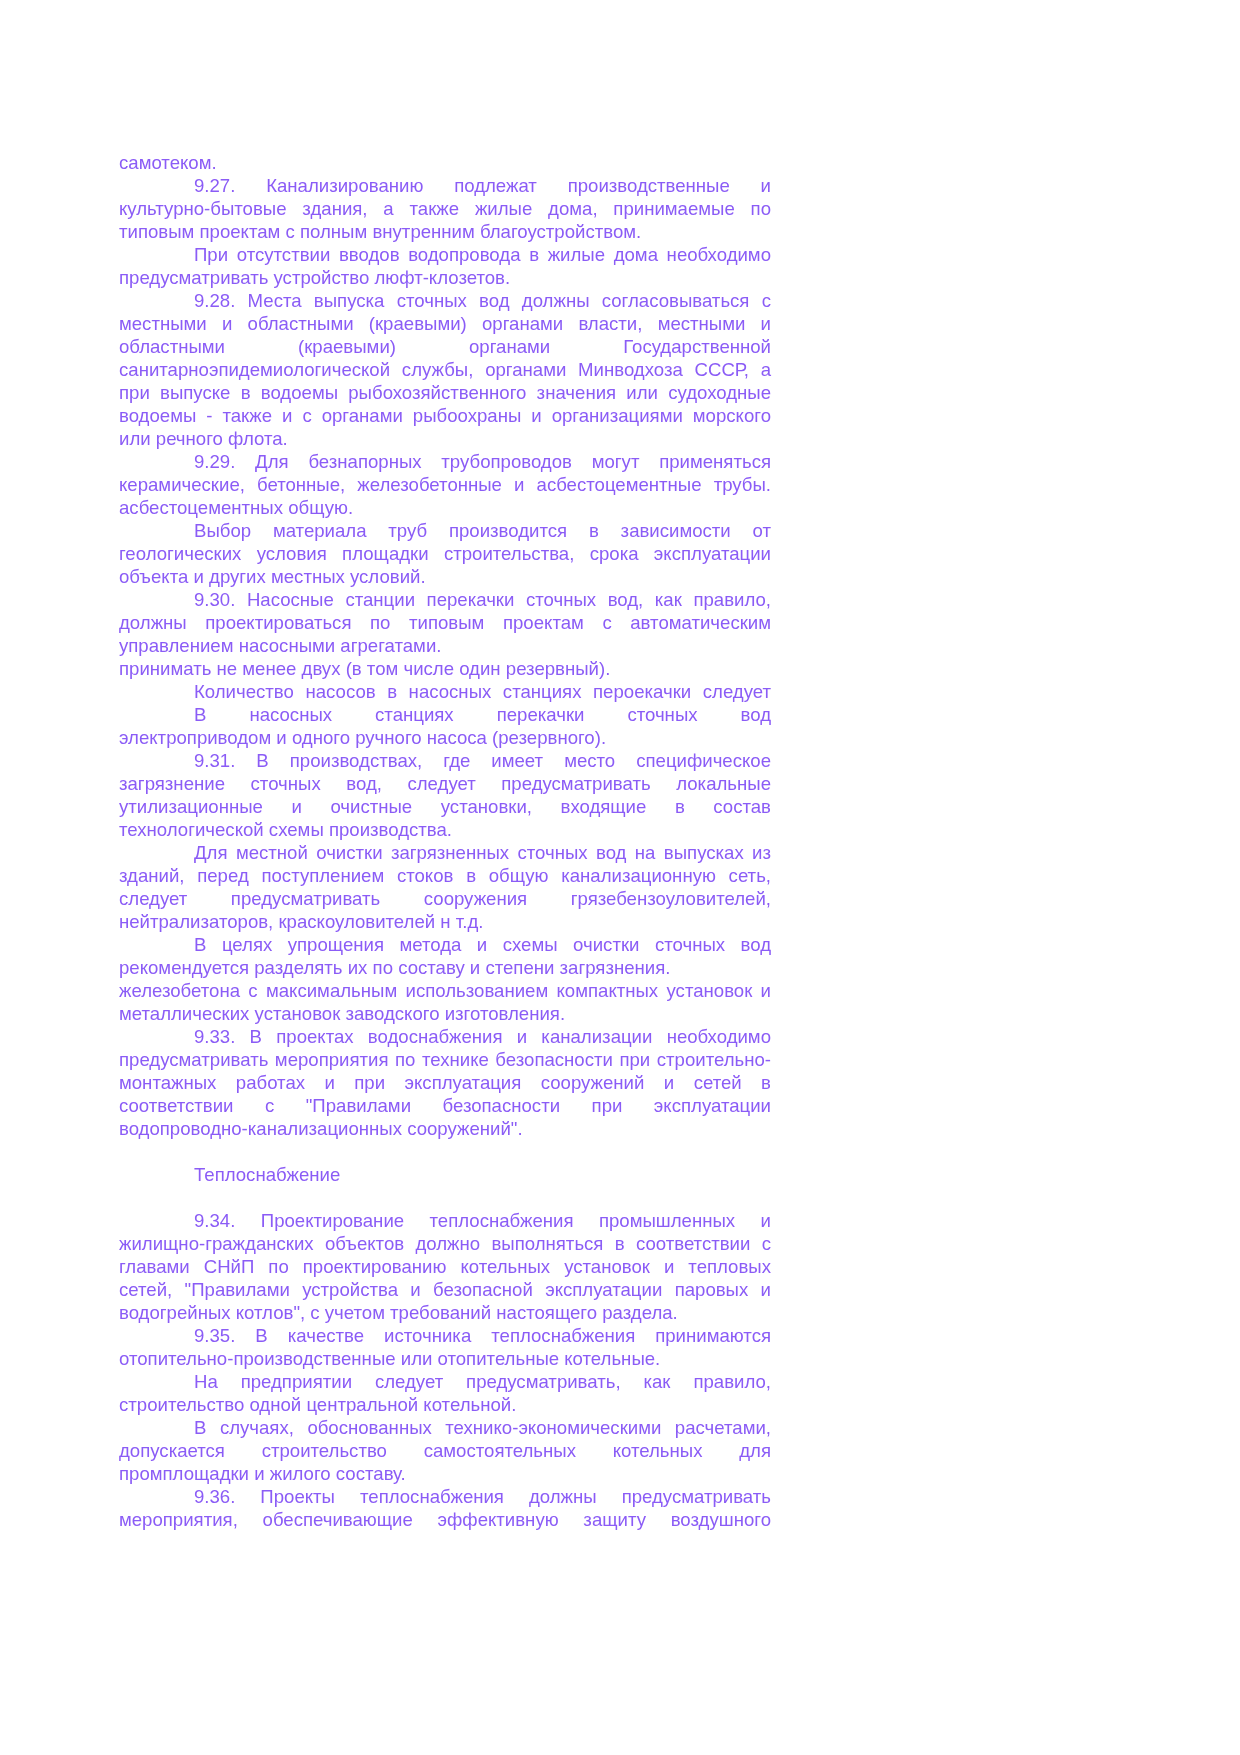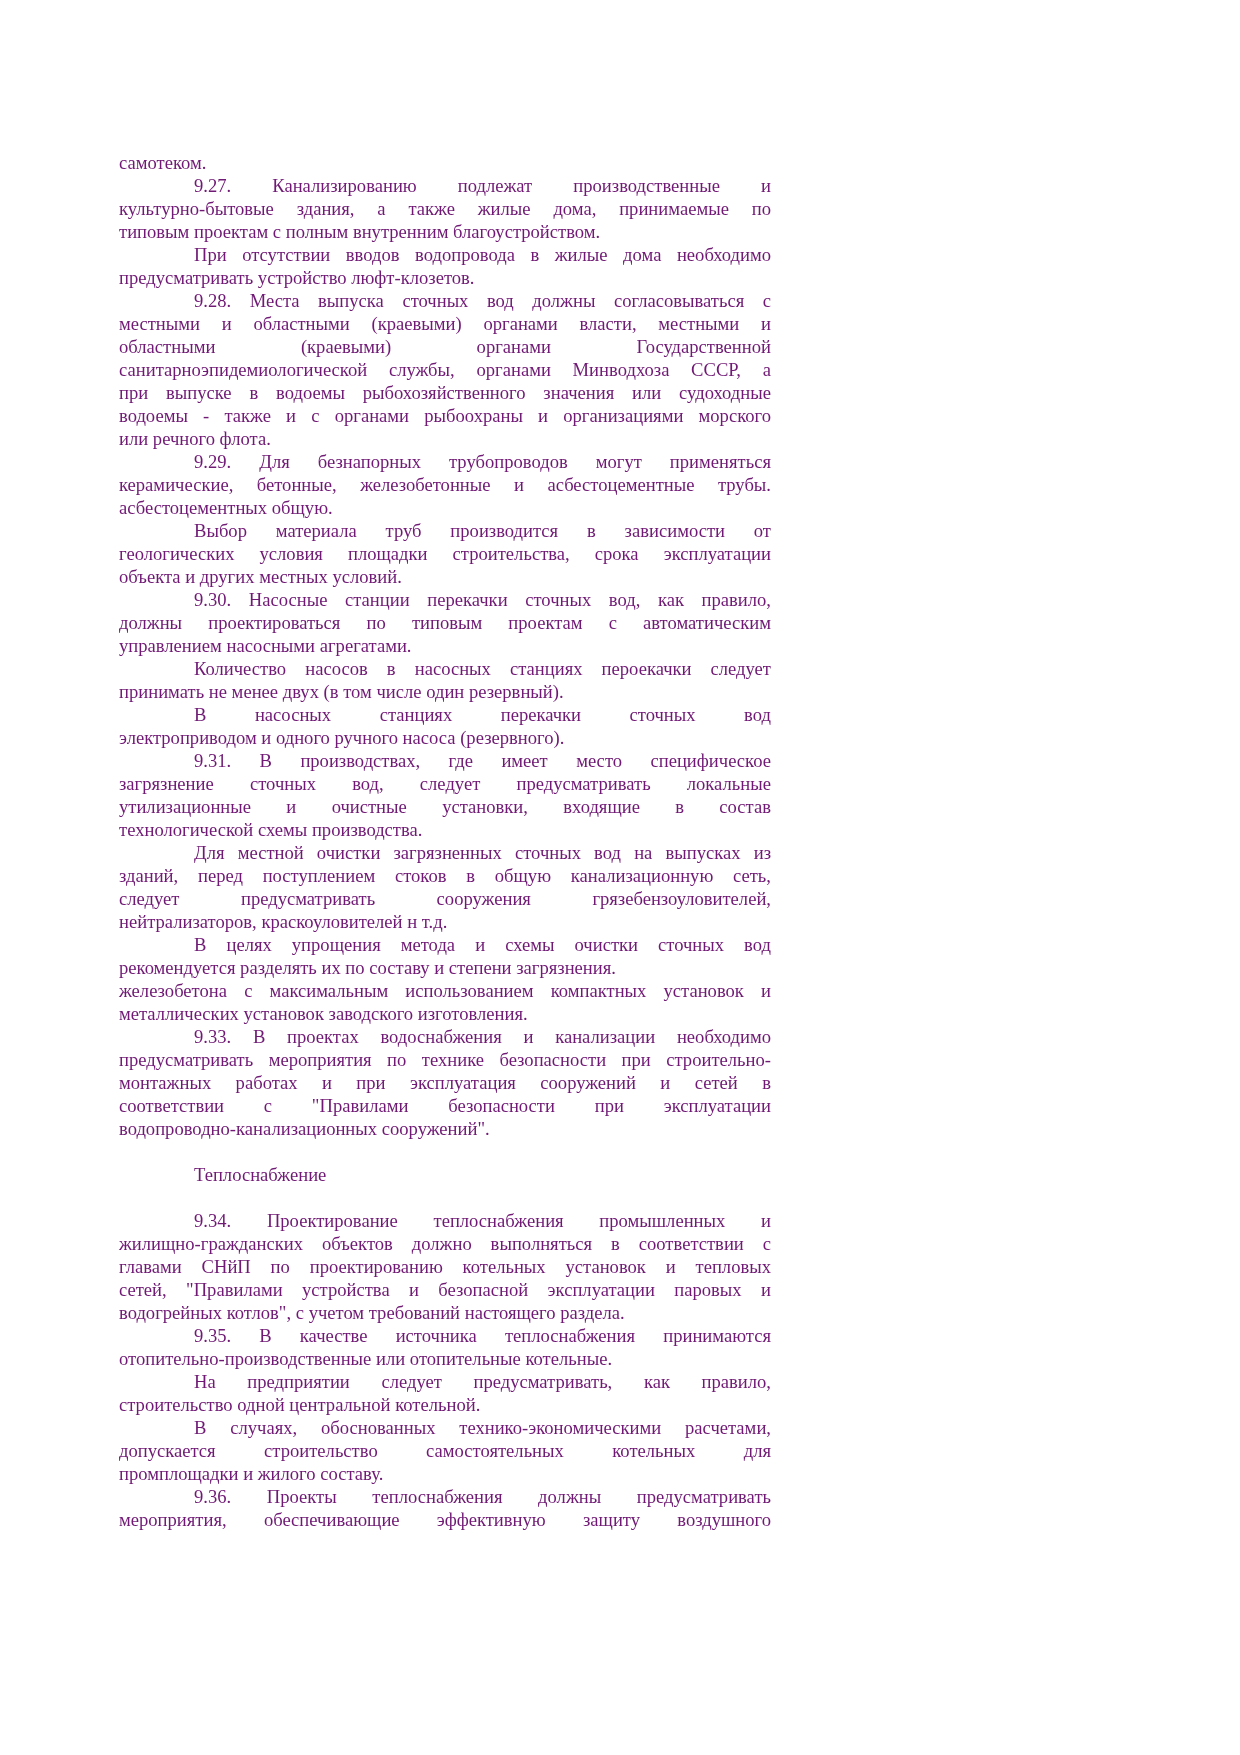--- a/index.html
+++ b/index.html
@@ -2,24 +2,24 @@
 <html><head>
 <meta charset="utf-8">
 <style>
   html, body { margin: 0; padding: 0; background: #ffffff; }
   body { width: 1240px; height: 1755px; position: relative; overflow: hidden; }
   .page {
     position: absolute;
     left: 119px;
     top: 151px;
     width: 652px;
-    font-family: Liberation Serif, serif;
+    font-family: Liberation Sans, sans-serif;
     font-size: 18.6px;
     line-height: 23px;
-    color: #701a75;
+    color: #8b5cf6;
   }
   .line {
     display: block;
     height: 23px;
     white-space: nowrap;
     overflow: visible;
   }
   .line.full {
     text-align: justify;
     text-align-last: justify;
@@ -48,22 +48,22 @@
     <div class="line">или речного флота.</div>
     <div class="line full indent">9.29. Для безнапорных трубопроводов могут применяться</div>
     <div class="line full">керамические, бетонные, железобетонные и асбестоцементные трубы.</div>
     <div class="line">асбестоцементных общую.</div>
     <div class="line full indent">Выбор материала труб производится в зависимости от</div>
     <div class="line full">геологических условия площадки строительства, срока эксплуатации</div>
     <div class="line">объекта и других местных условий.</div>
     <div class="line full indent">9.30. Насосные станции перекачки сточных вод, как правило,</div>
     <div class="line full">должны проектироваться по типовым проектам с автоматическим</div>
     <div class="line">управлением насосными агрегатами.</div>
+    <div class="line">принимать не менее двух (в том числе один резервный).</div>
     <div class="line full indent">Количество насосов в насосных станциях пероекачки следует</div>
-    <div class="line">принимать не менее двух (в том числе один резервный).</div>
     <div class="line full indent">В насосных станциях перекачки сточных вод</div>
     <div class="line">электроприводом и одного ручного насоса (резервного).</div>
     <div class="line full indent">9.31. В производствах, где имеет место специфическое</div>
     <div class="line full">загрязнение сточных вод, следует предусматривать локальные</div>
     <div class="line full">утилизационные и очистные установки, входящие в состав</div>
     <div class="line">технологической схемы производства.</div>
     <div class="line full indent">Для местной очистки загрязненных сточных вод на выпусках из</div>
     <div class="line full">зданий, перед поступлением стоков в общую канализационную сеть,</div>
     <div class="line full">следует предусматривать сооружения грязебензоуловителей,</div>
     <div class="line">нейтрализаторов, краскоуловителей н т.д.</div>

